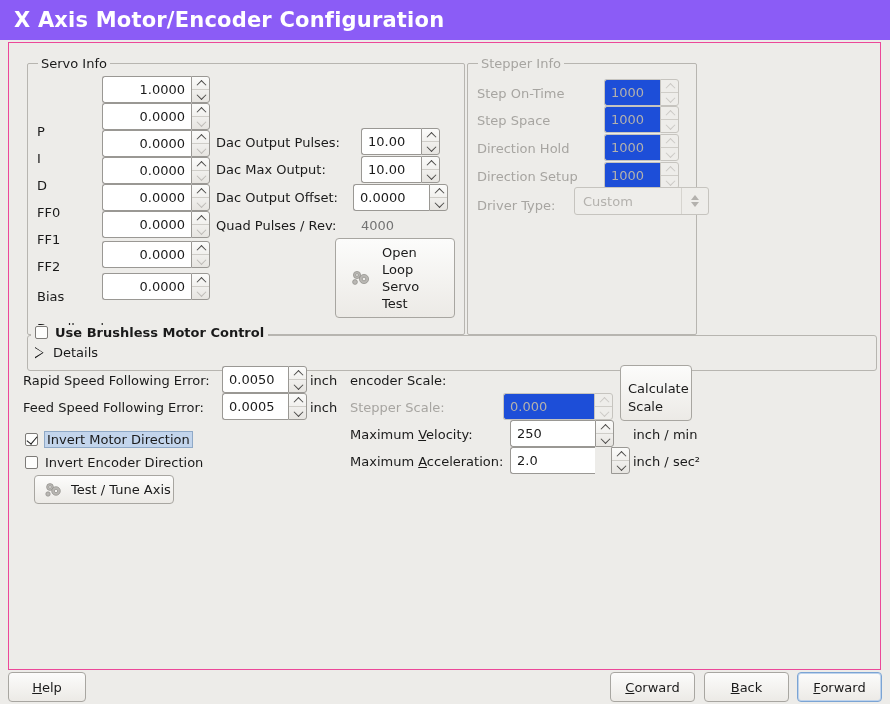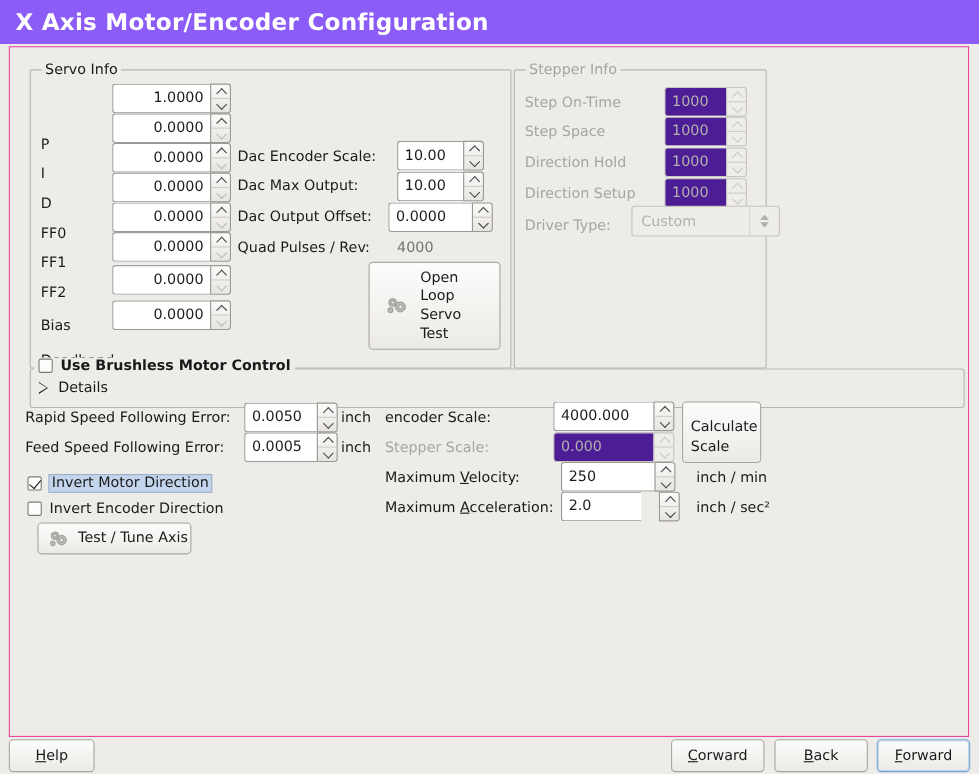--- a/index.html
+++ b/index.html
@@ -42,21 +42,21 @@
 
   
   .spin{position:absolute;display:flex;height:27px;box-sizing:border-box;}
   .spin .ent{
     flex:1;background:#ffffff;border:1px solid #9a9894;border-right:none;
     border-radius:3px 0 0 3px;box-sizing:border-box;
     display:flex;align-items:center;font-size:13px;color:#1a1a1a;
     padding:0 6px;
   }
   .spin .ent.right{justify-content:flex-end;}
-  .spin .ent.dis{background:#4c1d95;border-color:#c6c4bf;color:#b3b1ad;}
+  .spin .ent.dis{background:#1d4ed8;border-color:#c6c4bf;color:#b3b1ad;}
   .spin .btns{
     width:19px;border:1px solid #9a9894;border-radius:0 3px 3px 0;
     background:linear-gradient(#fbfbfa,#e7e5e1);
     display:flex;flex-direction:column;box-sizing:border-box;
   }
   .spin .btns.dis{border-color:#c6c4bf;background:#eeedea;}
   .spin .btns i{
     flex:1;position:relative;display:block;
   }
   .spin .btns i:first-child{border-bottom:1px solid #cfcdc8;}
@@ -218,21 +218,21 @@
         </div>
     </div>
     <div class="spin" style="left:93px;top:230px;width:108px;">
       <div class="ent right">0.0000</div>
       <div class="btns">
           <i class="up"></i>
           <i class="dn gray"></i>
         </div>
     </div>
 
-    <span class="lbl" style="left:207px;top:92px;">Dac Encoder Scale:</span>
+    <span class="lbl" style="left:207px;top:92px;">Dac Output Pulses:</span>
     <span class="lbl" style="left:207px;top:119px;">Dac Max Output:</span>
     <span class="lbl" style="left:207px;top:147px;">Dac Output Offset:</span>
     <span class="lbl" style="left:207px;top:175px;">Quad Pulses / Rev:</span>
     <span class="static" style="left:352px;top:175px;">4000</span>
 
     <div class="spin" style="left:352px;top:85px;width:79px;">
       <div class="ent">10.00</div>
       <div class="btns">
           <i class="up"></i>
           <i class="dn"></i>
@@ -373,27 +373,20 @@
             <circle cx="13" cy="11" r="4.3"></circle>
               <circle cx="13" cy="11" r="1.7" fill="#f4f3f1"></circle>
             <circle cx="5" cy="14" r="2.2"></circle>
           </g>
         </svg>
       </span>
       <span style="margin-left:6px;">Test / Tune Axis</span>
     </div>
 
     <span class="lbl" style="left:341px;top:330px;">encoder Scale:</span>
-    <div class="spin" style="left:494px;top:322px;width:110px;">
-      <div class="ent">4000.000</div>
-      <div class="btns">
-          <i class="up"></i>
-          <i class="dn"></i>
-        </div>
-    </div>
 
     <span class="lbl dis" style="left:341px;top:357px;">Stepper Scale:</span>
     <div class="spin" style="left:494px;top:350px;width:110px;border-radius:10px;">
       <div class="ent dis">0.000</div>
       <div class="btns dis">
           <i class="up"></i>
           <i class="dn"></i>
         </div>
     </div>
 
@@ -408,21 +401,21 @@
     <div class="spin" style="left:501px;top:377px;width:104px;">
       <div class="ent">250</div>
       <div class="btns">
           <i class="up"></i>
           <i class="dn"></i>
         </div>
     </div>
     <span class="unit" style="left:624px;top:384px;">inch / min</span>
 
     <span class="lbl" style="left:341px;top:411px;"><span>Maximum </span><span class="mn">A</span><span>cceleration:</span></span>
-    <div class="spin" style="left:501px;top:404px;width:108px;gap:16px;">
+    <div class="spin" style="left:501px;top:404px;width:120px;gap:16px;">
       <div class="ent">2.0</div>
       <div class="btns">
           <i class="up"></i>
           <i class="dn"></i>
         </div>
     </div>
     <span class="unit" style="left:624px;top:411px;">inch / sec²</span>
 
   </div>
 

